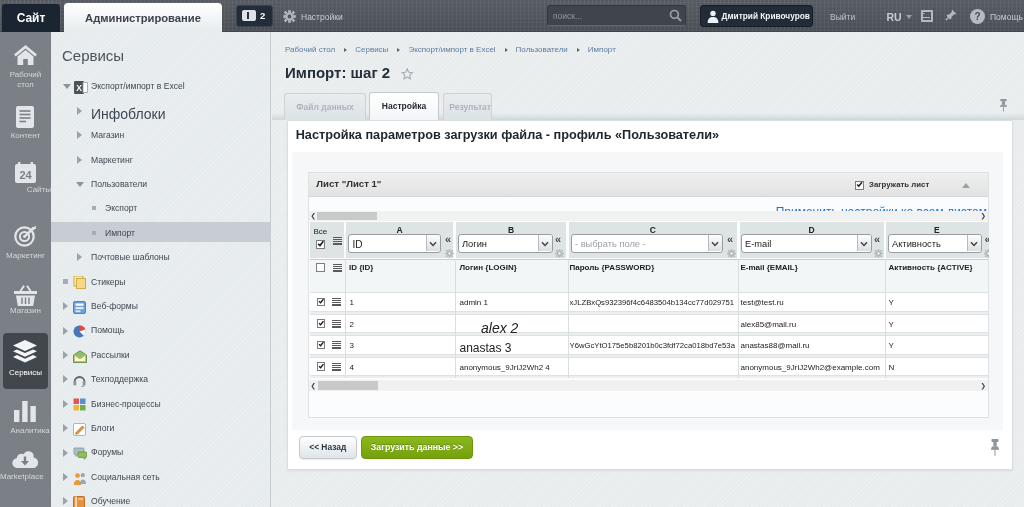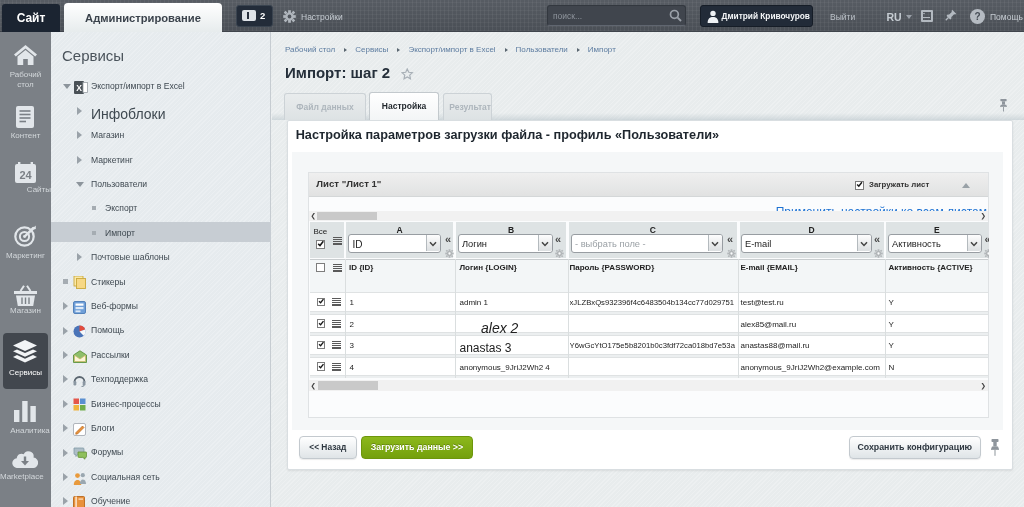--- a/index.html
+++ b/index.html
@@ -435,21 +435,20 @@
 <div class="a" style="left:567.5px;top:258.5px;width:1px;height:119.0px;background:#dadedf;"></div>
 <div class="a" style="left:738.0px;top:258.5px;width:1px;height:119.0px;background:#dadedf;"></div>
 <div class="a" style="left:884.7px;top:258.5px;width:1px;height:119.0px;background:#dadedf;"></div>
 <div class="a" style="left:309px;top:380px;width:678.5px;height:10.5px;background:#f1f1f1;"></div>
 <div class="a" style="left:317.5px;top:381px;width:60px;height:8.5px;background:#c9c9c9;"></div>
 <div class="a nw" style="left:310.5px;top:381.5px;font-size:6.5px;color:#444;">❮</div>
 <div class="a nw" style="left:980.5px;top:381.5px;font-size:6.5px;color:#444;">❯</div>
 <div class="a" style="left:989.2px;top:172px;width:13.3px;height:245px;background:#f5f7f8;"></div>
 <div class="a nw" style="left:299px;top:436px;width:57.5px;height:22.5px;background:linear-gradient(#ffffff,#dfe4e7);border:1px solid #c3c9ce;border-radius:4px;box-shadow:0 1px 1px rgba(0,0,0,.08);color:#2e3740;font-size:8.4px;font-weight:bold;text-align:center;line-height:21.5px;">&lt;&lt; Назад</div>
 <div class="a nw" style="left:361px;top:436px;width:112px;height:22.5px;background:linear-gradient(#8cb81c,#74a00d);border:1px solid #6d960c;border-radius:4px;color:#fff;font-size:8.8px;font-weight:bold;text-align:center;line-height:21.5px;text-shadow:0 -1px 0 rgba(0,0,0,.25);">Загрузить данные &gt;&gt;</div>
-<div class="a nw" style="left:848.5px;top:436px;width:132.5px;height:22.5px;background:linear-gradient(#ffffff,#dfe4e7);border:1px solid #c3c9ce;border-radius:4px;box-shadow:0 1px 1px rgba(0,0,0,.08);color:#2e3740;font-size:8.8px;font-weight:bold;text-align:center;line-height:21.5px;">Сохранить конфигурацию</div>
 <svg class="a" style="left:990.5px;top:438.5px;" width="8" height="17" viewBox="0 0 8 17">
       <g fill="#8e959c">
         <rect x="0.5" y="0" width="7" height="3" rx="0.7"></rect>
         <rect x="2.3" y="3" width="3.4" height="4.6"></rect>
         <path d="M0 10.3 L1 7.6 L7 7.6 L8 10.3 Z"></path>
         <rect x="0" y="10" width="8" height="0.8"></rect>
         <rect x="3.5" y="10.8" width="1" height="6"></rect>
       </g>
     </svg>
 </div>

